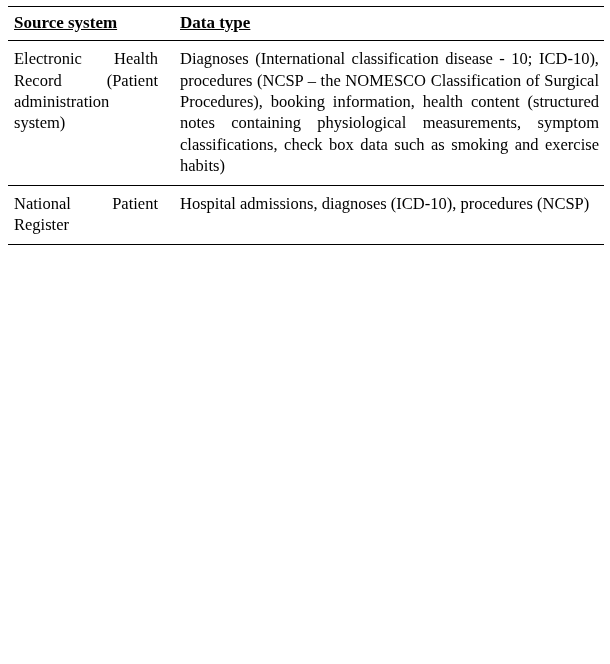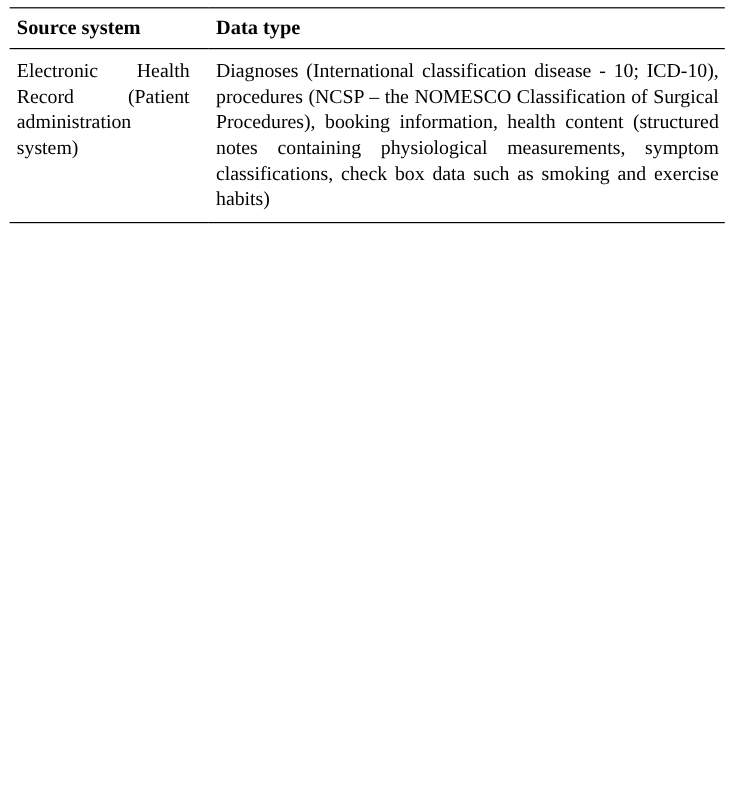--- a/index.html
+++ b/index.html
@@ -35,20 +35,21 @@
     hyphens: auto;
     -webkit-hyphens: auto;
     border-bottom: 1px solid #000;
     padding: 7px 4px 8px 6px;
   }
   th {
     font-weight: bold;
     font-size: 17px;
     padding-top: 5px;
     padding-bottom: 6px;
+    text-decoration: underline;
   }
   td.col-source, th.col-source {
     padding-right: 16px;
   }
   td.col-datatype, th.col-datatype {
     padding-left: 6px;
     padding-right: 5px;
   }
   tbody tr:last-child td {
     border-bottom: none;
@@ -67,15 +68,19 @@
       <tr>
         <th class="col-source">Source system</th>
         <th class="col-datatype">Data type</th>
       </tr>
     </thead>
     <tbody>
       <tr>
         <td class="col-source">Electronic Health Record (Patient administration system)</td>
         <td class="col-datatype">Diagnoses (International classification disease - 10; ICD-10), procedures (NCSP – the NOMESCO Classification of Surgical Procedures), booking information, health content (structured notes containing physiological measurements, symptom classifications, check box data such as smoking and exercise habits)</td>
       </tr>
+      <tr>
+        <td class="col-source">National Patient Register</td>
+        <td class="col-datatype">Hospital admissions, diagnoses (ICD-10), procedures (NCSP)</td>
+      </tr>
     </tbody>
   </table>
 </div>
 
 </body></html>

